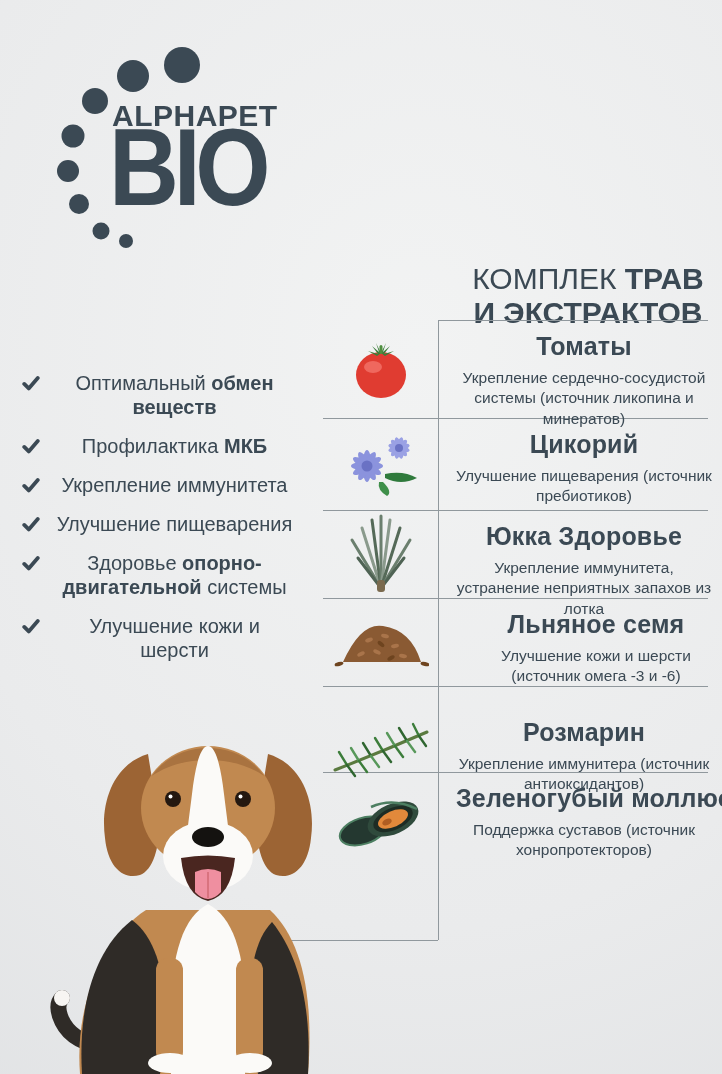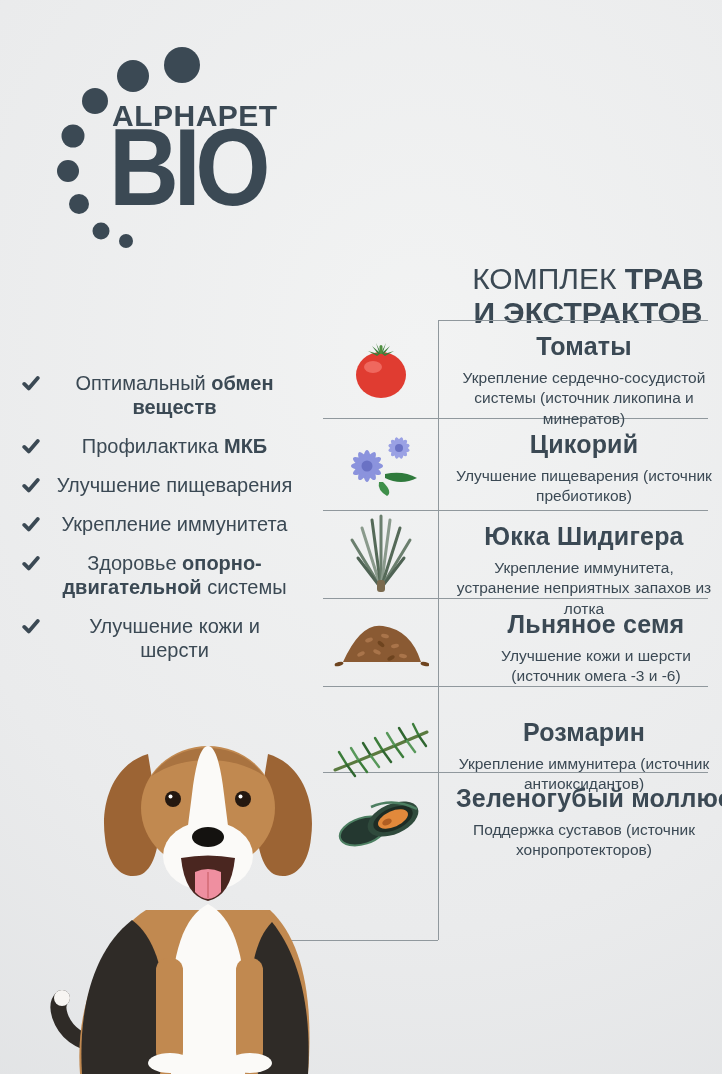--- a/index.html
+++ b/index.html
@@ -88,28 +88,28 @@
       <svg class="check" viewBox="0 0 20 20">
         <path d="M2.5 11 L7.5 16 L17.5 4.5" fill="none" stroke="#3b4954" stroke-width="4.2" stroke-linecap="round" stroke-linejoin="round"></path>
       </svg>
       <span class="benefit-text"><span>Профилактика </span><b>МКБ</b></span>
     </li>
 
     <li class="benefit">
       <svg class="check" viewBox="0 0 20 20">
         <path d="M2.5 11 L7.5 16 L17.5 4.5" fill="none" stroke="#3b4954" stroke-width="4.2" stroke-linecap="round" stroke-linejoin="round"></path>
       </svg>
+      <span class="benefit-text"><span>Укрепление иммунитета</span></span>
+    </li>
+
+    <li class="benefit">
+      <svg class="check" viewBox="0 0 20 20">
+        <path d="M2.5 11 L7.5 16 L17.5 4.5" fill="none" stroke="#3b4954" stroke-width="4.2" stroke-linecap="round" stroke-linejoin="round"></path>
+      </svg>
       <span class="benefit-text"><span>Улучшение пищеварения</span></span>
-    </li>
-
-    <li class="benefit">
-      <svg class="check" viewBox="0 0 20 20">
-        <path d="M2.5 11 L7.5 16 L17.5 4.5" fill="none" stroke="#3b4954" stroke-width="4.2" stroke-linecap="round" stroke-linejoin="round"></path>
-      </svg>
-      <span class="benefit-text"><span>Укрепление иммунитета</span></span>
     </li>
 
     <li class="benefit">
       <svg class="check" viewBox="0 0 20 20">
         <path d="M2.5 11 L7.5 16 L17.5 4.5" fill="none" stroke="#3b4954" stroke-width="4.2" stroke-linecap="round" stroke-linejoin="round"></path>
       </svg>
       <span class="benefit-text"><span>Здоровье </span><b>опорно-двигательной</b><span> системы</span></span>
     </li>
 
     <li class="benefit">
@@ -192,21 +192,21 @@
         <path d="M37,74 L46,6" stroke="#8a9a8c" stroke-width="3"></path>
         <path d="M37,74 L56,14" stroke="#556a58" stroke-width="3"></path>
         <path d="M37,74 L66,26" stroke="#6b7f6e" stroke-width="3"></path>
         <path d="M37,74 L14,44" stroke="#4f6354" stroke-width="3"></path>
         <path d="M37,74 L60,44" stroke="#4f6354" stroke-width="3"></path>
       </g>
       <rect x="33" y="66" width="8" height="12" rx="3" fill="#7a6a4e"></rect>
     </svg>
         </div>
       <div class="ing-body">
-        <div class="ing-name">Юкка Шидигера</div>
+        <div class="ing-name">Юкка Здоровье</div>
         <div class="ing-desc">Укрепление иммунитета, устранение неприятных запахов из лотка</div>
       </div>
     </div>
 
     <div class="ing-row">
       <div class="ing-img">
           <svg width="96" height="56" viewBox="0 0 96 56">
       <path d="M10,48 Q28,8 50,12 Q78,16 88,48 Z" fill="#8a5a33"></path>
       <g fill="#a9744a">
         <ellipse cx="36" cy="26" rx="4" ry="2" transform="rotate(-20 36 26)"></ellipse>

